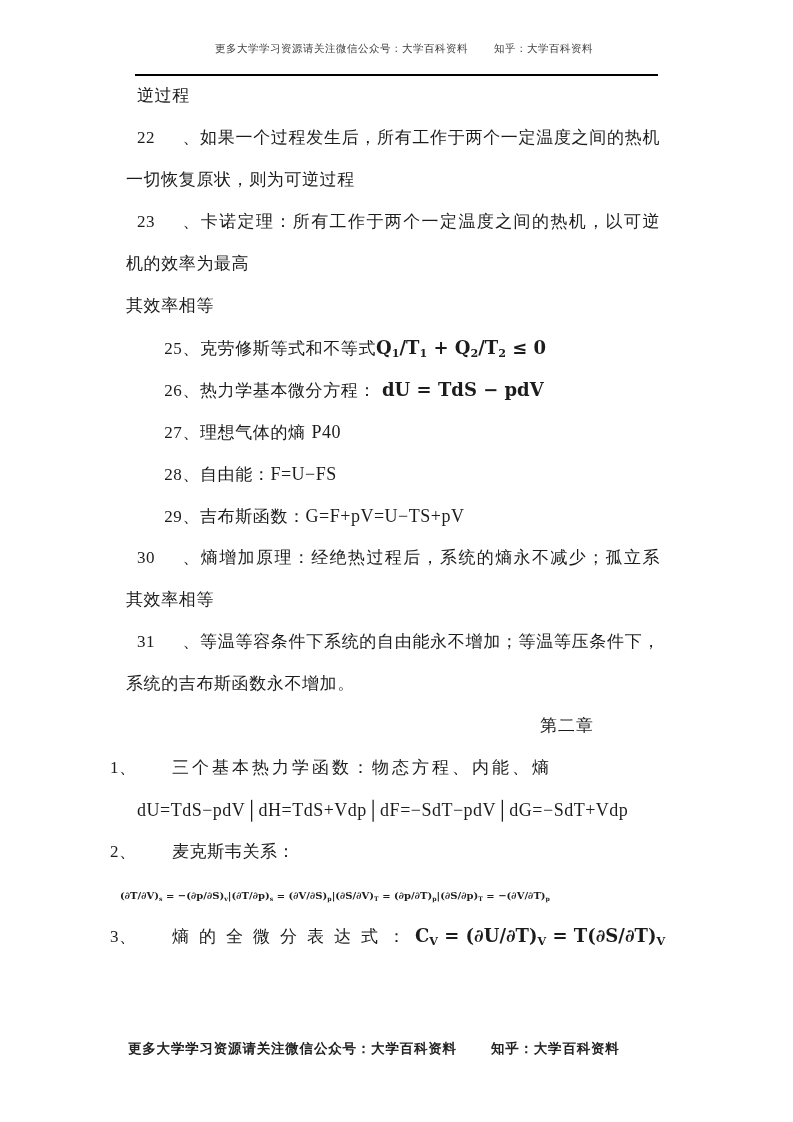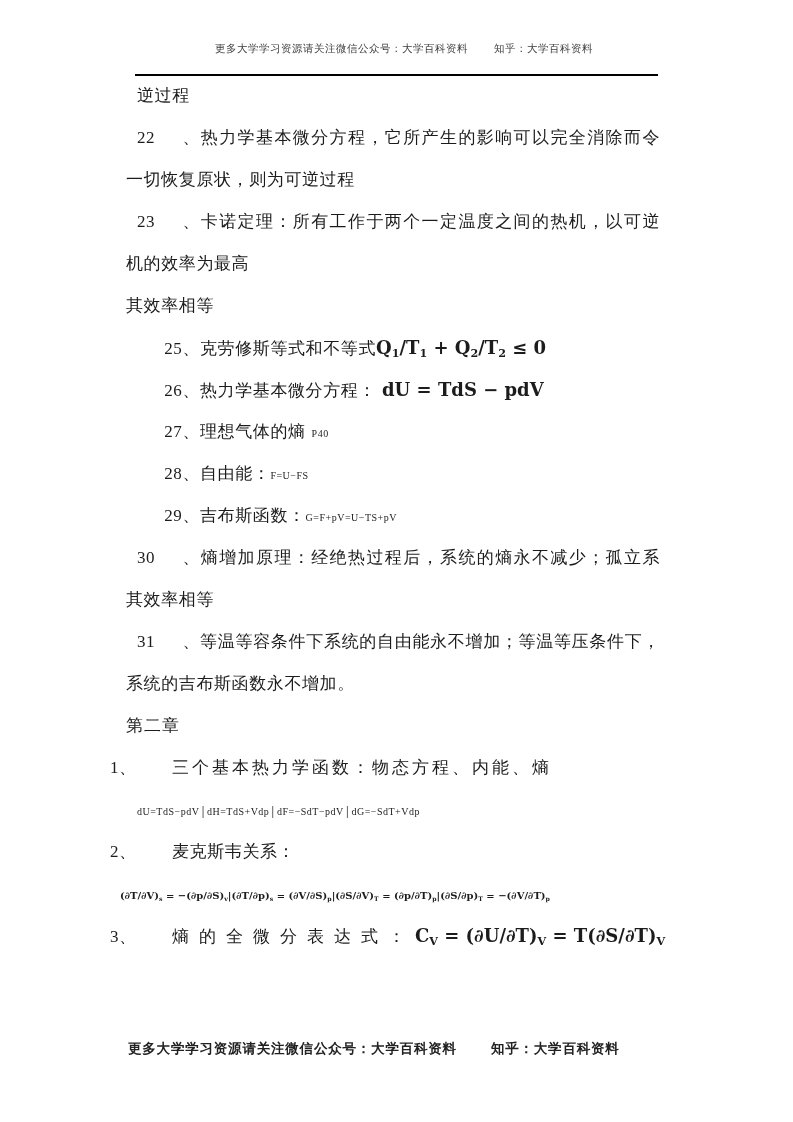--- a/index.html
+++ b/index.html
@@ -36,26 +36,26 @@
   }
   .ind{padding-left:11px;}
   .n1{display:inline-block;width:74px;padding-left:11px;box-sizing:border-box;text-align:right;}
   .n2{display:inline-block;width:62px;margin-left:-16px;box-sizing:border-box;}
   .fb{ 
     font-family:"DejaVu Serif","DejaVu Sans",serif;
     font-weight:bold;font-size:18px;letter-spacing:0;
   }
   .fr{ 
     font-family:"Liberation Serif","DejaVu Serif",serif;
-    font-size:10px;letter-spacing:0.5px;
+    font-size:18px;letter-spacing:0.5px;
   }
   .mx{ 
     font-size:10px;margin-left:-6px;letter-spacing:0;
   }
-  .heading{text-align:left;padding-right:66px;letter-spacing:1px;}
+  .heading{text-align:right;padding-right:66px;letter-spacing:1px;}
   .ls3{letter-spacing:3px;}
   .spread{letter-spacing:10px;}
   .mgl{margin-left:6px;}
   sub{font-size:62%;vertical-align:-0.25em;letter-spacing:0;}
   .footer{
     position:absolute;top:1040px;left:128px;
     font-size:13.5px;line-height:17px;color:#222222;font-weight:600;
     letter-spacing:0.8px;white-space:nowrap;
   }
   .footer .gap{margin-left:34px;}
@@ -68,21 +68,21 @@
   <div class="header">
     <span>更多大学学习资源请关注微信公众号：大学百科资料</span><span class="gap">知乎：大学百科资料</span>
   </div>
 
   <div class="rule"></div>
 
   <div class="content">
 
     <div class="line ind">逆过程</div>
 
-    <div class="line j"><span class="n1">22、</span><span>热力学基本微分方程，它所产生的影响可以完全消除而令</span></div>
+    <div class="line j"><span class="n1">22、</span><span>如果一个过程发生后，所有工作于两个一定温度之间的热机</span></div>
 
     <div class="line">一切恢复原状，则为可逆过程</div>
 
     <div class="line j"><span class="n1">23、</span><span>卡诺定理：所有工作于两个一定温度之间的热机，以可逆</span></div>
 
     <div class="line">机的效率为最高</div>
 
 
     <div class="line">其效率相等</div>
 

